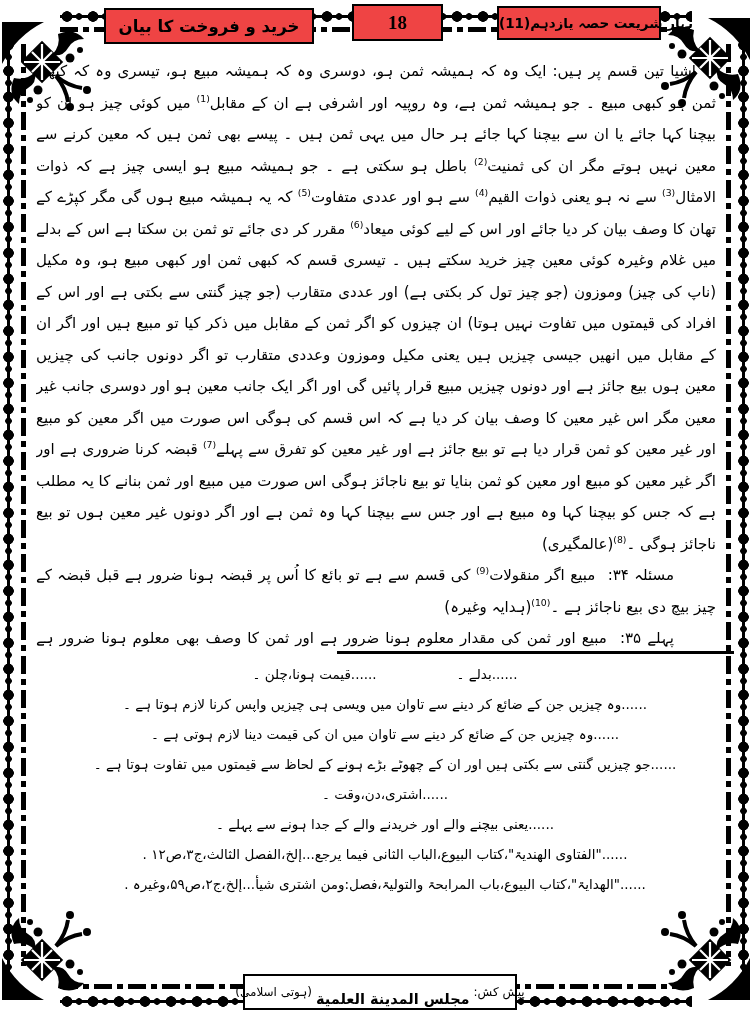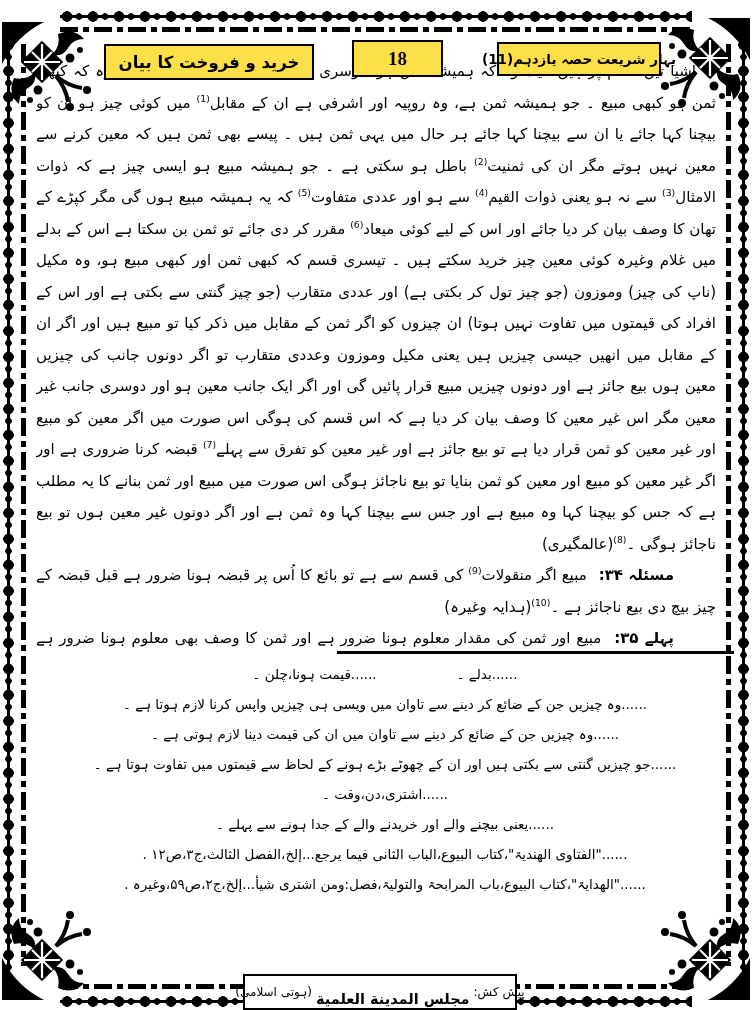--- a/index.html
+++ b/index.html
@@ -27,32 +27,32 @@
     background-repeat:repeat-y,repeat-y,no-repeat;}
   .h-dashdot{position:absolute;height:5px;
     background:repeating-linear-gradient(90deg,#000 0 18px,transparent 18px 23px,#000 23px 29px,transparent 29px 34px);}
   .v-dashdot{position:absolute;width:5px;
     background:repeating-linear-gradient(180deg,#000 0 18px,transparent 18px 23px,#000 23px 29px,transparent 29px 34px);}
   .corner{position:absolute;width:96px;height:96px;z-index:4;}
   .corner.tr{transform:scaleX(-1);}
   .corner.bl{transform:scaleY(-1);}
   .corner.br{transform:scale(-1,-1);}
   
-  .hbox{position:absolute;z-index:6;background:#fde047;border:2.5px solid #000;
-    display:flex;align-items:center;justify-content:center;direction:rtl;white-space:nowrap;margin-top:36px;}
-  .hbox.title-right{left:497px;top:6px;width:160px;height:30px;font-size:13.5px;font-weight:bold;}
+  .hbox{position:absolute;z-index:6;background:#ef4444;border:2.5px solid #000;
+    display:flex;align-items:center;justify-content:center;direction:rtl;white-space:nowrap;}
+  .hbox.title-right{left:497px;top:6px;width:160px;height:30px;font-size:13.5px;font-weight:bold;justify-content:flex-end;}
   .hbox.page-num{left:352px;top:4px;width:87px;height:33px;font-size:19px;font-weight:bold;font-family:Liberation Serif, serif;}
   .hbox.title-left{left:104px;top:8px;width:206px;height:32px;font-size:16.5px;font-weight:bold;}
   
   .body-text{position:absolute;left:36px;right:36px;top:56px;height:592px;overflow:hidden;
     direction:rtl;text-align:justify;font-size:15px;line-height:31.5px;}
   .para{margin:0;}
   .para.intro{text-indent:20px;}
   .para.masala{text-indent:42px;}
-  .mnum{font-weight:bold;margin-left:7px;}
+  .mnum{font-weight:normal;margin-left:7px;}
   .para sup{font-size:0.62em;line-height:0;}
   
   .footnotes{position:absolute;left:36px;right:18px;top:648px;height:316px;overflow:hidden;
     direction:rtl;font-size:13.5px;line-height:30px;text-align:center;}
   .fn-sep{height:3px;width:397px;background:#000;margin:3px 0 5px auto;}
   .fn-row1{display:flex;justify-content:center;gap:80px;}
   .fn{white-space:nowrap;}
   
   .footer-box{position:absolute;left:243px;top:974px;width:270px;height:32px;z-index:6;
     background:#fff;border:2.5px solid #000;display:flex;align-items:center;justify-content:center;

